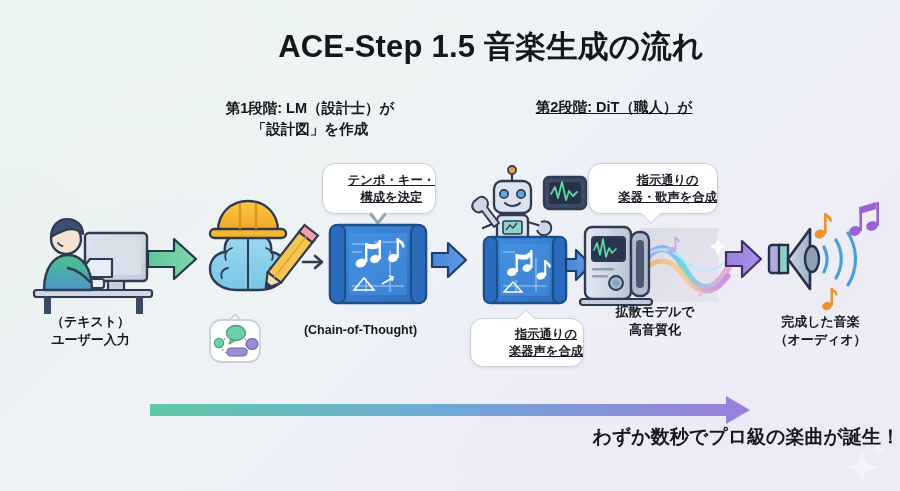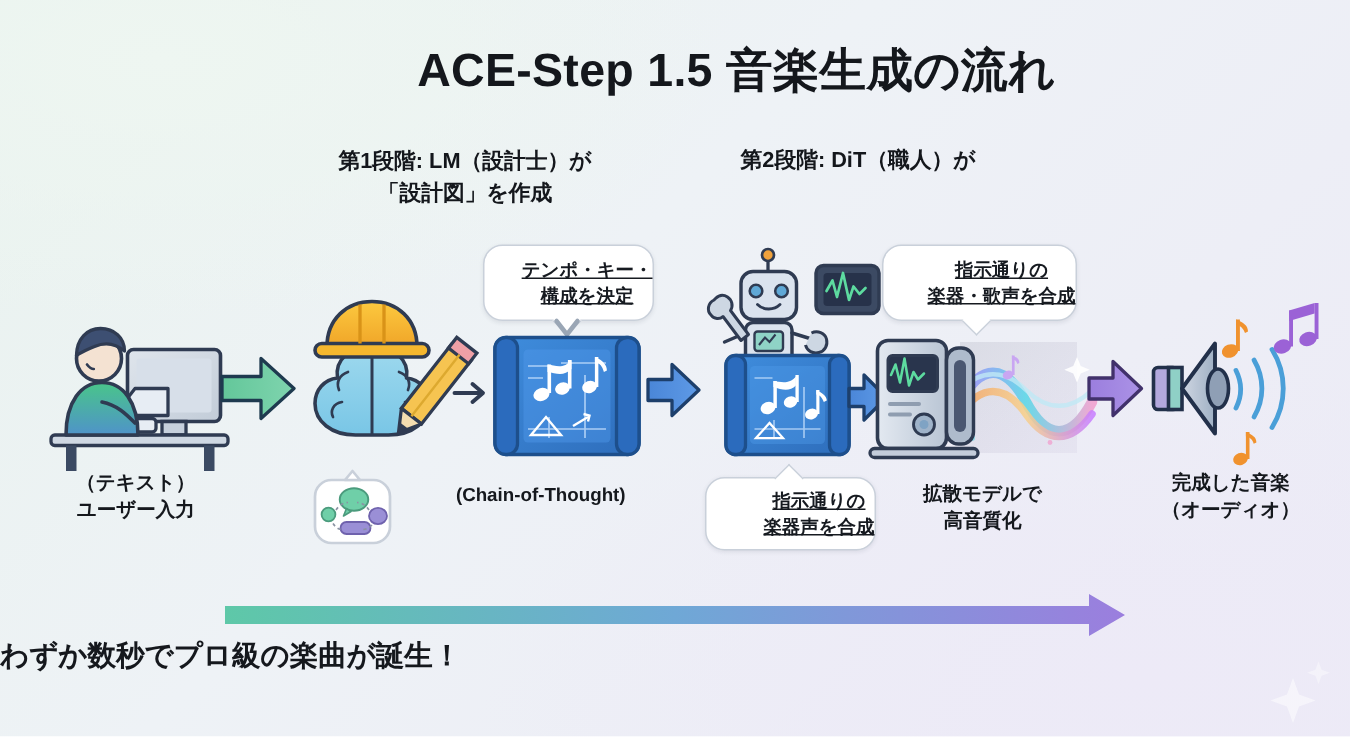--- a/index.html
+++ b/index.html
@@ -19,29 +19,29 @@
   
   #title{
     left:0;top:26px;width:900px;text-align:center;
     font-size:31px;font-weight:bold;color:#14171c;letter-spacing:.2px;margin-left:41px;
   }
   .stage-head{
     font-size:14.5px;font-weight:bold;color:#14171c;
     text-align:center;line-height:1.45;
   }
   #stage1-head{left:180px;top:98px;width:260px;}
-  #stage2-head{left:442px;top:97px;width:260px;}
+  #stage2-head{left:484px;top:97px;width:260px;text-decoration:underline;}
 
   .caption{
     font-size:13px;font-weight:bold;color:#15181d;
     text-align:center;line-height:1.42;
   }
   #cap-left{left:8px;top:313px;width:165px;}
   #cap-cot{left:268px;top:322px;width:185px;font-size:12.5px;}
-  #cap-diff{left:585px;top:320px;width:140px;}
+  #cap-diff{left:585px;top:304px;width:140px;font-family:Liberation Mono, monospace;}
   #cap-right{left:738px;top:313px;width:165px;}
 
   
   .bubble{
     background:#ffffff;border:1.6px solid #c9d0da;border-radius:13px;
     box-shadow:0 1px 3px rgba(40,50,70,.10);
     font-size:12.3px;font-weight:bold;color:#161a20;
     text-align:center;line-height:1.36;
     display:flex;align-items:center;justify-content:flex-end;text-decoration:underline;
   }
@@ -50,21 +50,21 @@
     border-left:1.6px solid #c9d0da;border-bottom:1.6px solid #c9d0da;
     transform:rotate(-45deg);
   }
   #bub-tempo{left:322px;top:163px;width:112px;height:49px;}
   #bub-tempo .tail{left:48px;bottom:-7.5px;}
   #bub-inst-vocal{left:588px;top:163px;width:128px;height:49px;}
   #bub-inst-vocal .tail{left:55px;bottom:-7.5px;}
   #bub-inst{left:470px;top:318px;width:112px;height:47px;}
   #bub-inst .tail{left:48px;top:-7.5px;transform:rotate(135deg);}
   #banner-text{
-    left:0;top:424px;width:900px;text-align:left;
+    left:0;top:424px;width:900px;text-align:right;
     font-size:19px;font-weight:bold;color:#15181d;
   }
 </style>
 </head>
 <body>
 
 <div id="canvas">
 
   <div class="abs" id="title">ACE-Step 1.5 音楽生成の流れ</div>
 

